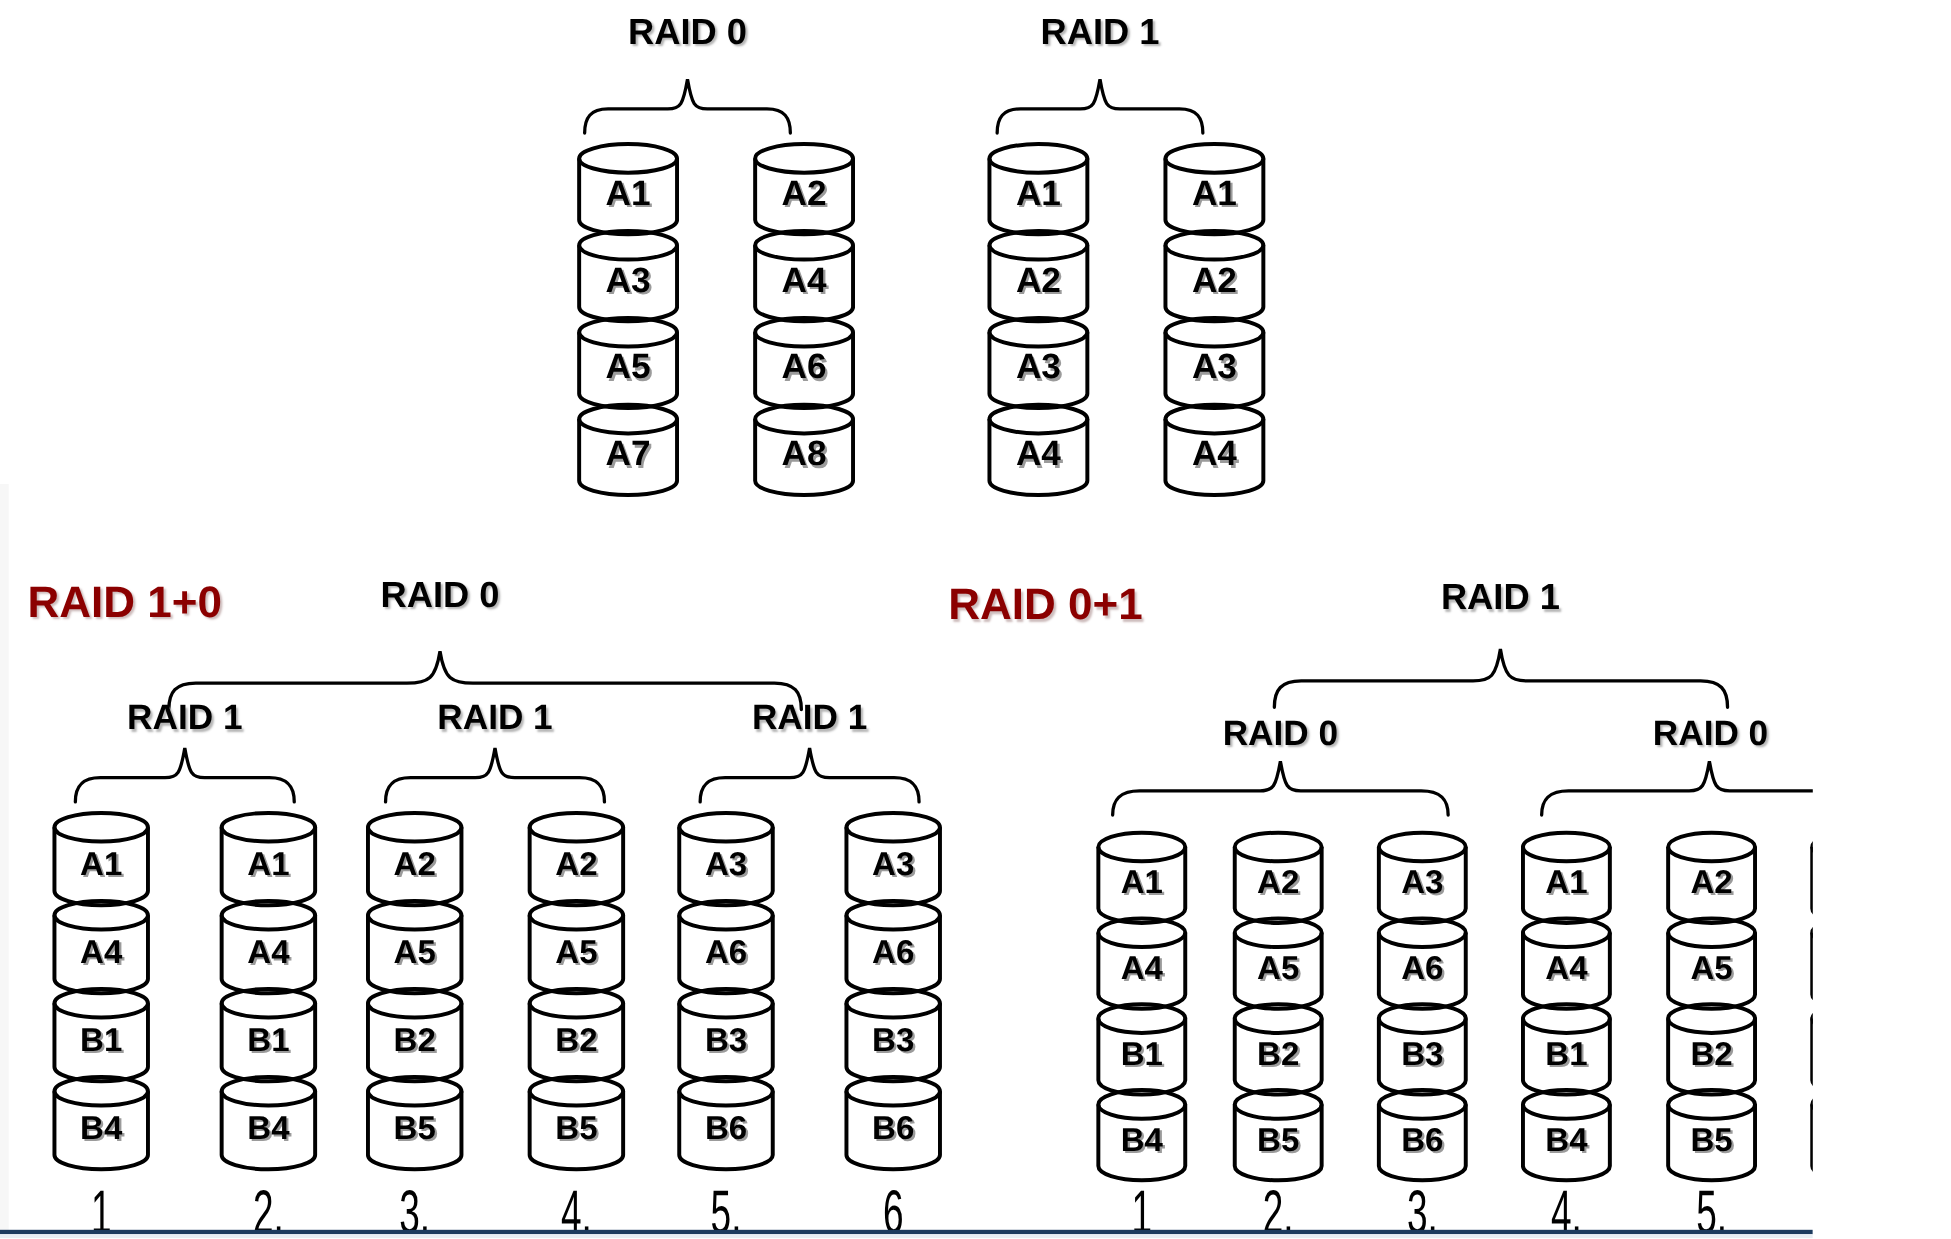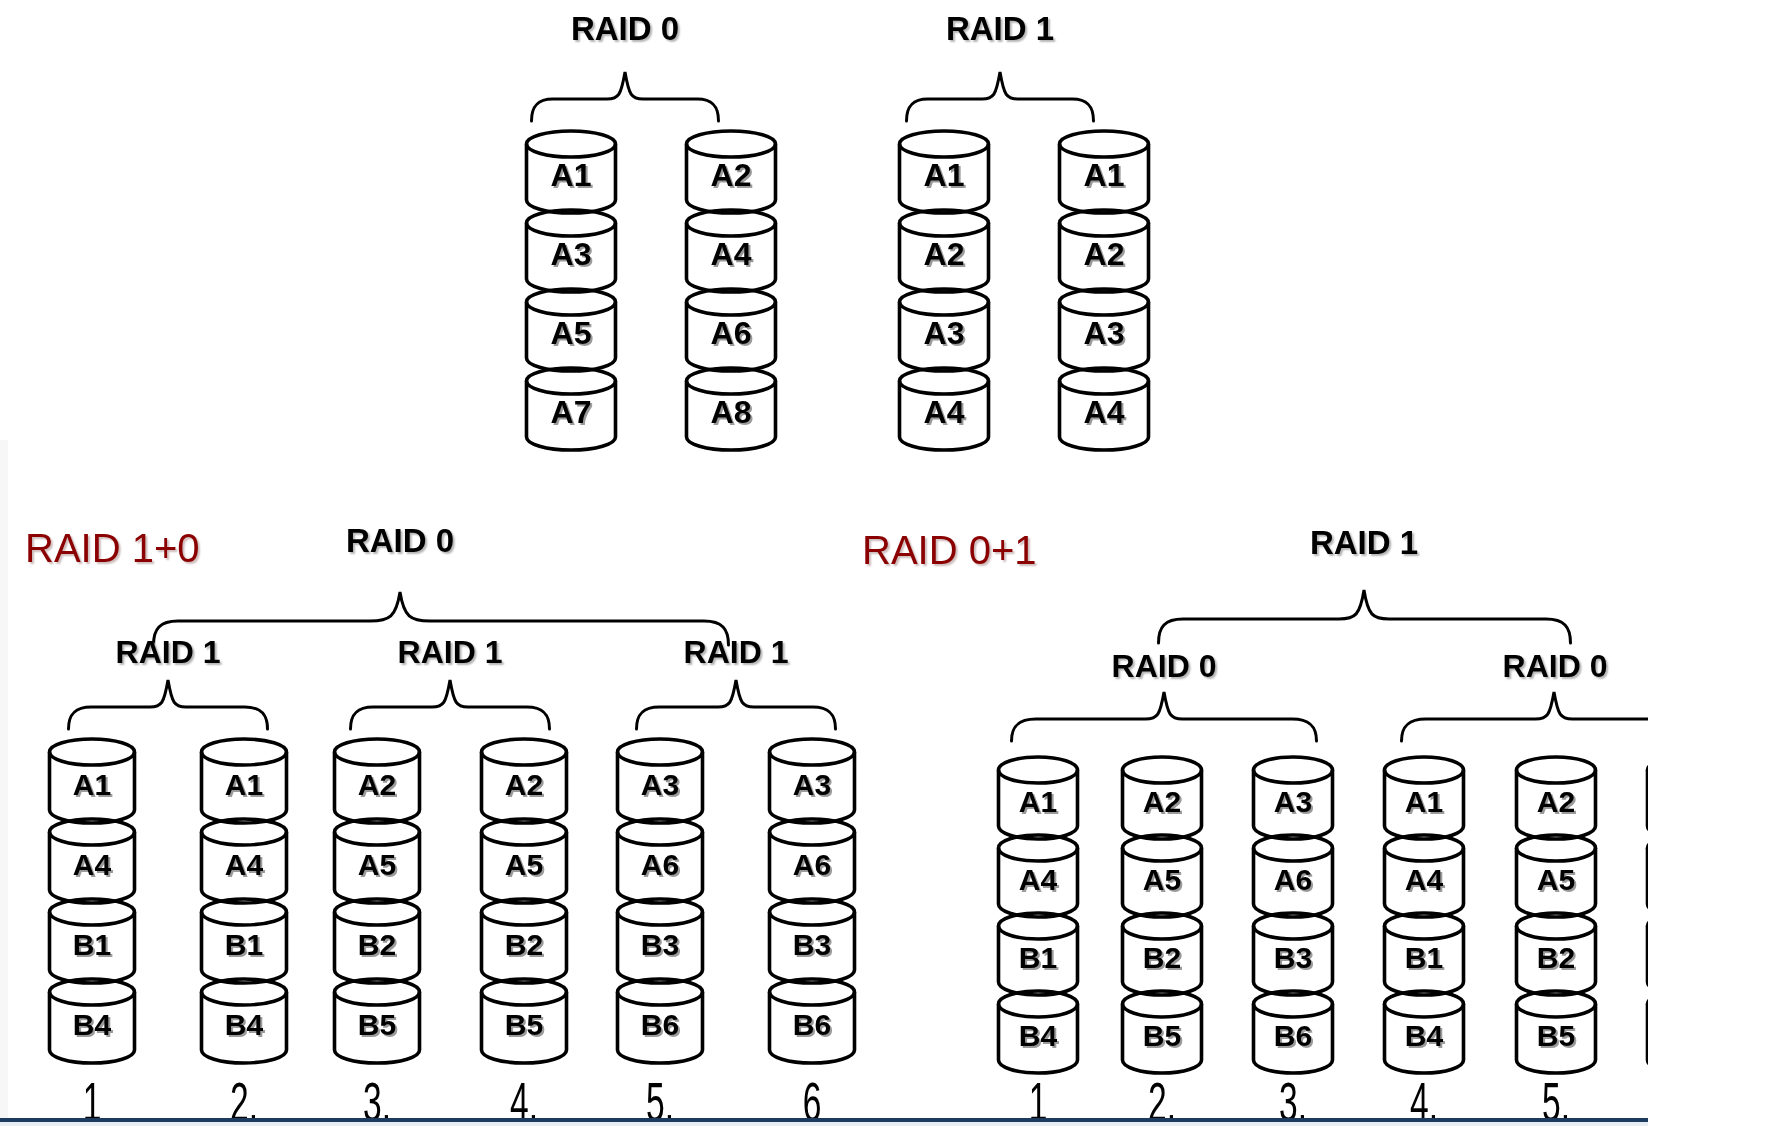--- a/index.html
+++ b/index.html
@@ -2,21 +2,21 @@
 <html><head>
 <meta charset="utf-8">
 <style>
   html,body{margin:0;padding:0;background:#ffffff;}
   .canvas{
     position:relative;width:1648px;height:1126px;background:#ffffff;
     overflow:hidden;font-family:"Liberation Sans",sans-serif;
   }
   .section{position:absolute;left:0;top:16px;width:100%;height:100%;}
   .maroon{
-    position:absolute;font-weight:normal;font-size:40px;color:#8B0000;
+    position:absolute;font-weight:bold;font-size:40px;color:#8B0000;
     white-space:nowrap;text-shadow:2px 2px 2px #cdbcbc;line-height:1;
   }
   .dlabel{
     position:absolute;font-weight:bold;font-size:33px;color:#000;
     transform:translateX(-50%);white-space:nowrap;
     text-shadow:2px 2px 2px #b5b5b5;line-height:1;
   }
   .glabel{
     position:absolute;font-weight:bold;font-size:32px;color:#000;
     transform:translateX(-50%);white-space:nowrap;

